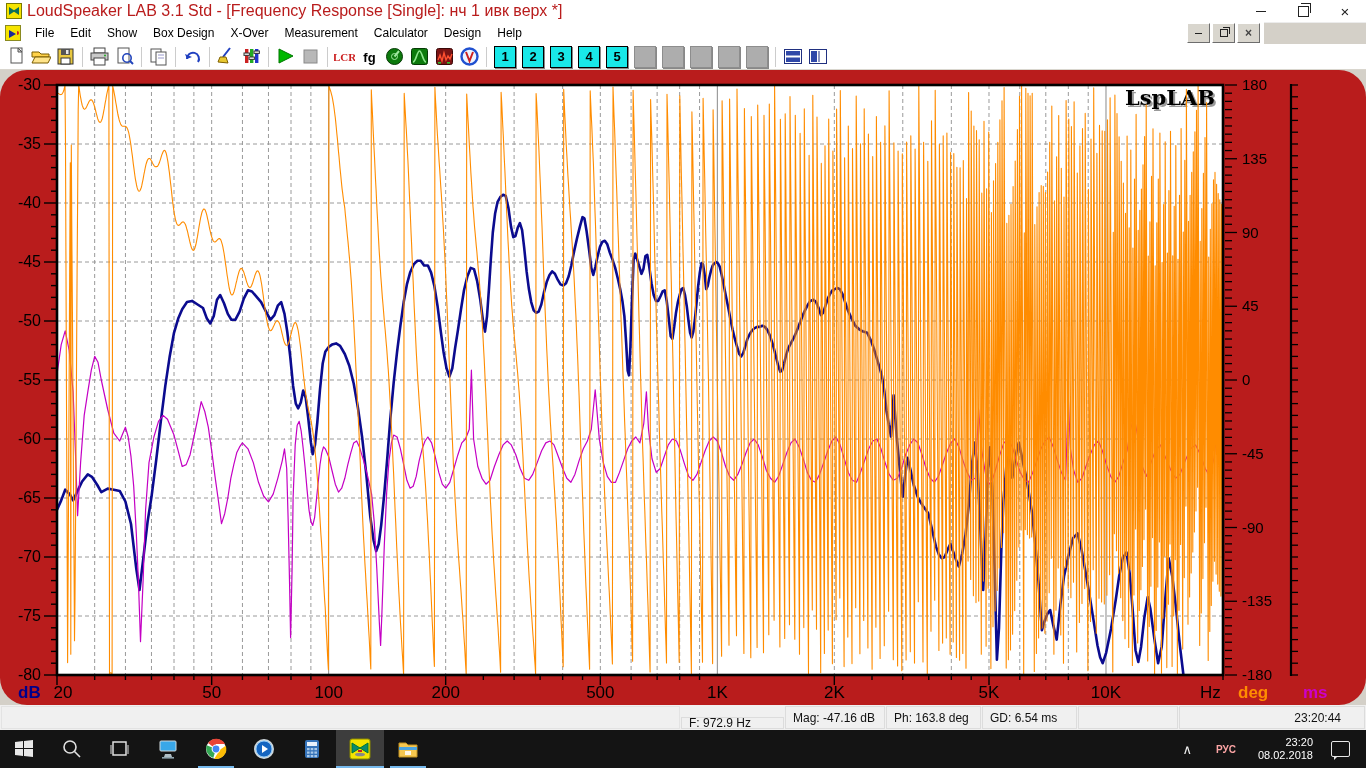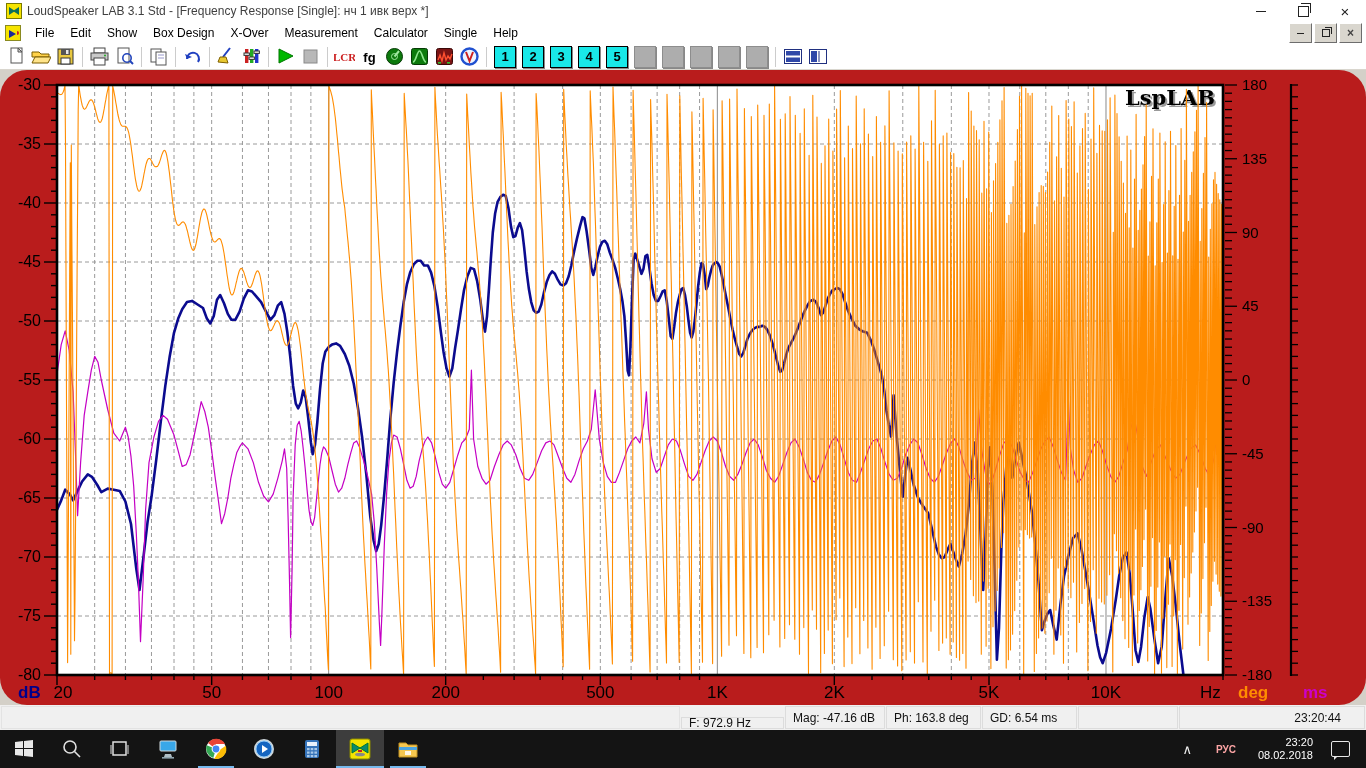--- a/index.html
+++ b/index.html
@@ -7,30 +7,30 @@
           font-family:"Liberation Sans",sans-serif;-webkit-font-smoothing:antialiased;}
   
   #titlebar{position:absolute;left:0;top:0;width:1366px;height:22px;background:#ffffff;
             display:flex;align-items:center;border-bottom:1px solid #ececec;}
   #app-icon{width:16px;height:16px;margin:0 5px 0 6px;position:relative;background:#f6e400;
             border:1px solid #7a7a00;box-sizing:border-box;}
   #app-icon:before{content:"";position:absolute;left:2px;top:3px;border-style:solid;
             border-width:4px 0 4px 6px;border-color:transparent transparent transparent #0c6e5a;}
   #app-icon:after{content:"";position:absolute;right:2px;top:3px;border-style:solid;
             border-width:4px 6px 4px 0;border-color:transparent #0c6e5a transparent transparent;}
-  #title-text{font-size:12px;color:#404040;white-space:nowrap;}
+  #title-text{font-size:16px;color:#b91c1c;white-space:nowrap;}
   #win-controls{margin-left:auto;display:flex;height:22px;}
   .wbtn{width:42px;height:22px;display:flex;align-items:center;justify-content:center;color:#222;}
   .glyph-min{width:10px;height:1px;background:#222;display:block;}
   .glyph-restore{width:9px;height:9px;border:1px solid #222;position:relative;display:block;}
   .glyph-restore:before{content:"";position:absolute;left:2px;top:-4px;width:9px;height:9px;border:1px solid #222;
             border-bottom:none;border-left:none;}
   .glyph-close{font-size:15px;line-height:15px;}
   
-  #menubar{position:absolute;left:0;top:22px;width:1366px;height:22px;background:#ffffff;
+  #menubar{position:absolute;left:0;top:22px;width:1264px;height:22px;background:#ffffff;
            display:flex;align-items:center;border-bottom:1px solid #e4e2dc;}
   #child-icon{width:16px;height:16px;margin:0 6px 0 5px;background:#f6e400;border:1px solid #8a8a20;
            box-sizing:border-box;position:relative;}
   #child-icon:before{content:"";position:absolute;left:3px;top:4px;border-style:solid;
            border-width:3px 0 3px 0;border-left:7px solid #1a2a9a;border-color:transparent transparent transparent #1a2a9a;
            border-width:4px 0 4px 7px;}
   #child-icon:after{content:"";position:absolute;right:1px;top:5px;width:3px;height:4px;
            border-right:2px solid #cc2020;border-radius:0 4px 4px 0;}
   .menu-item{font-size:12px;color:#000;padding:3px 8px;cursor:default;}
   #mdi-controls{margin-left:auto;display:flex;align-items:center;padding-right:4px;}
@@ -99,21 +99,21 @@
   <div id="menubar">
     <div id="child-icon"></div>
     <div id="menu-items" style="display: flex;">
         <div class="menu-item">File</div>
         <div class="menu-item">Edit</div>
         <div class="menu-item">Show</div>
         <div class="menu-item">Box Design</div>
         <div class="menu-item">X-Over</div>
         <div class="menu-item">Measurement</div>
         <div class="menu-item">Calculator</div>
-        <div class="menu-item">Single</div>
+        <div class="menu-item">Design</div>
         <div class="menu-item">Help</div>
       </div>
     <div id="mdi-controls">
       <div class="mdi-btn">
           <span class="glyph-min"></span>
         </div>
       <div class="mdi-btn">
           <span class="glyph-restore"></span>
         </div>
       <div class="mdi-btn">

